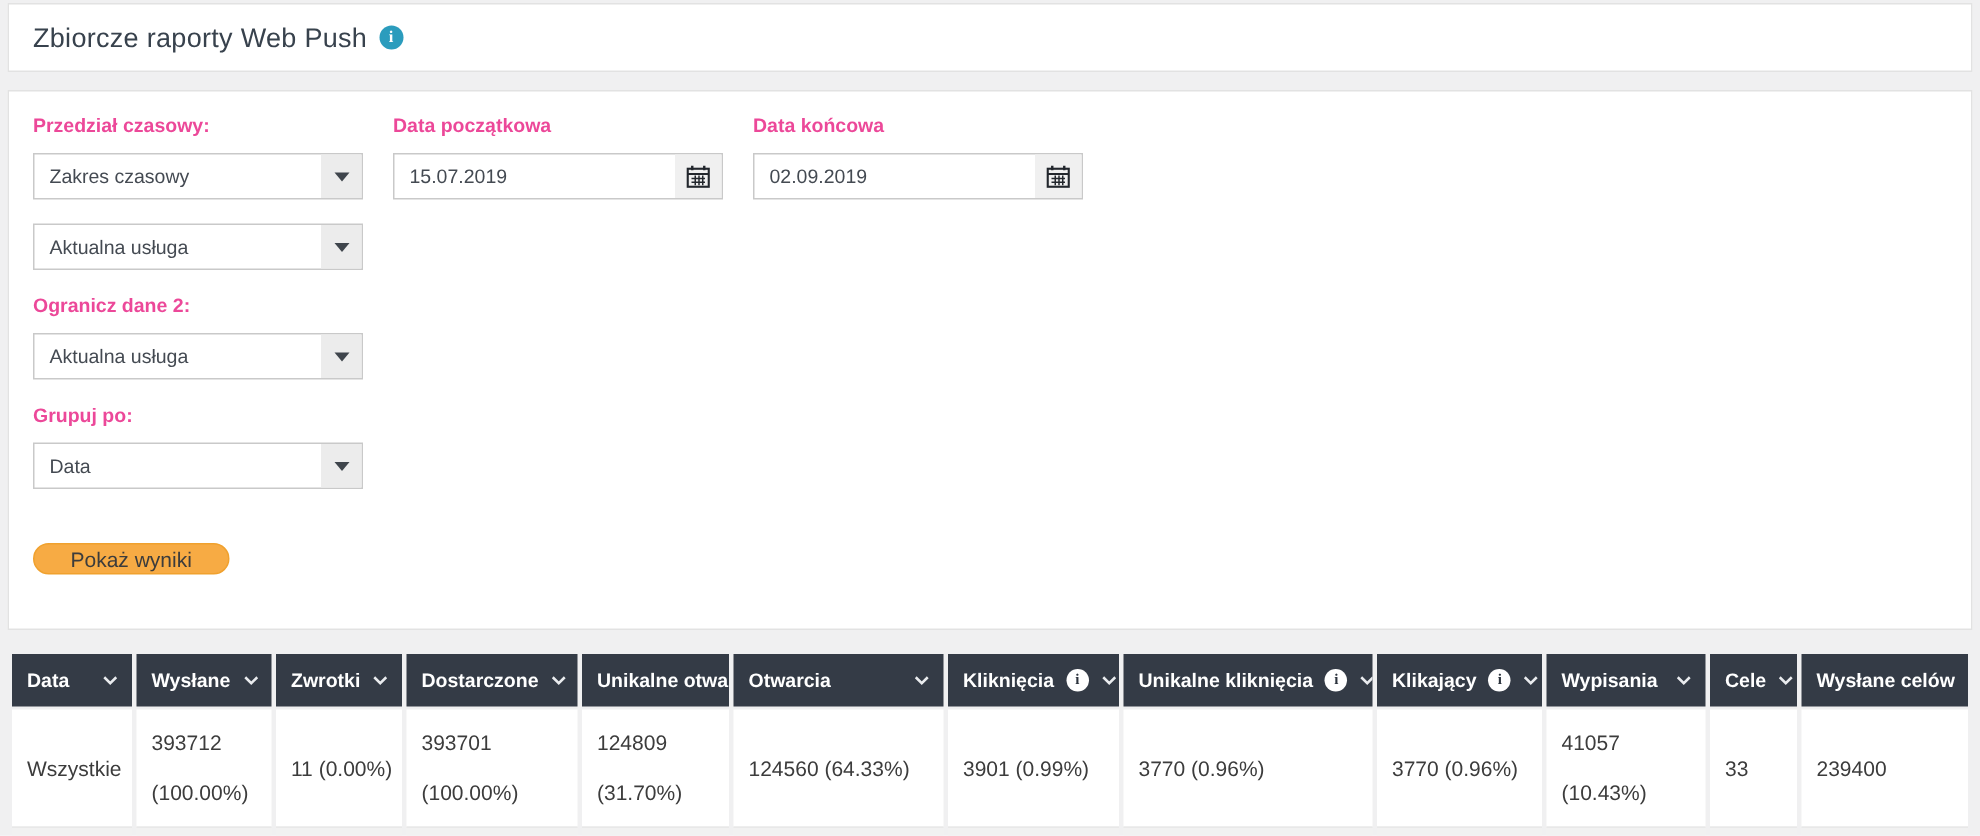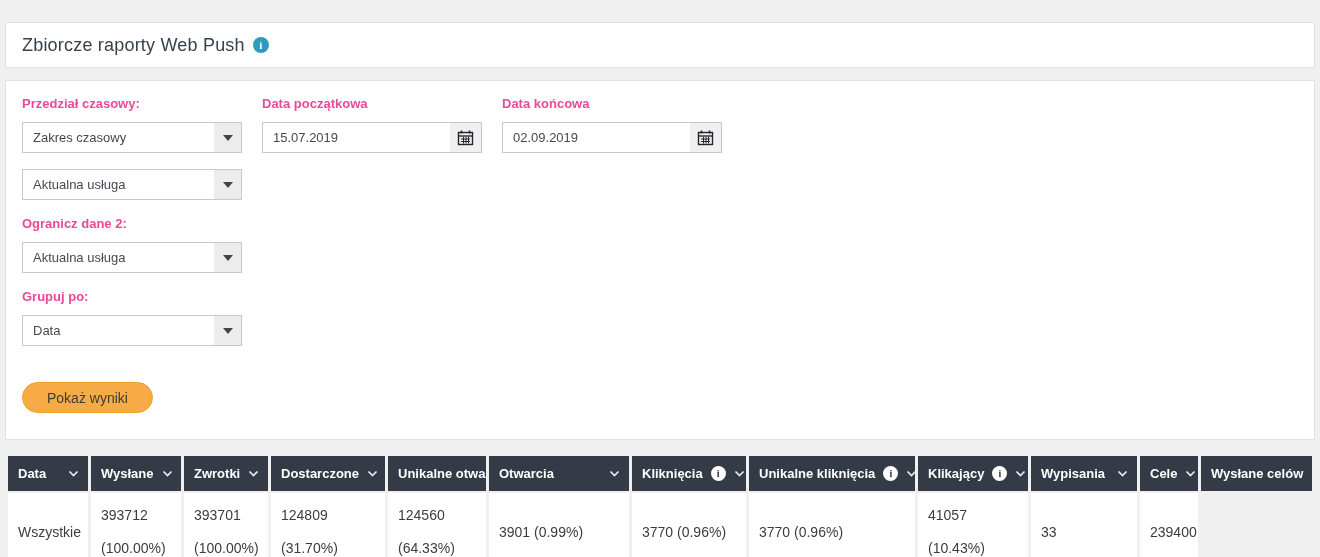--- a/index.html
+++ b/index.html
@@ -7,21 +7,20 @@
     width: 1320px; height: 557px; overflow: hidden;
     background: #f0f0f1;
     font-family: "Liberation Sans", "DejaVu Sans", sans-serif;
     color: #3a434e;
   }
   .page { padding: 2px 5px 0 5px; }
 
   .panel {
     background: #ffffff;
     border: 1px solid #e2e2e2;
-    margin-top: 20px;
   }
 
   
   .title-bar {
     height: 46px;
     display: flex; align-items: center;
     padding: 0 16px;
   }
   .title-bar h1 {
     font-size: 18px; font-weight: 400; color: #38424d;
@@ -74,21 +73,21 @@
     border-top: 6px solid #3f454c;
   }
   .date-icon-box {
     width: 31px; flex: none;
     background: #f0f0f0;
     display: flex; align-items: center; justify-content: center;
   }
 
   .btn-primary {
     margin-top: 20px;
-    height: 31px;
+    height: 21px;
     padding: 0 24px;
     border: 1px solid #f0a12e;
     border-radius: 16px;
     background: #f7ab44;
     color: #3c3c3c;
     font-size: 14px;
     font-family: inherit;
     cursor: pointer;
   }
 
@@ -322,20 +321,23 @@
         </div>
       </div>
     <div class="tbl-row data-row" id="tbl-data" style="grid-template-columns: 80px 90px 84px 114px 98px 140px 114px 166px 110px 106px 58px 111px;">
         <div class="td-cell">
           <span>Wszystkie</span>
         </div>
         <div class="td-cell">
           <span>393712 (100.00%)</span>
         </div>
         <div class="td-cell">
+          <span>11 (0.00%)</span>
+        </div>
+        <div class="td-cell">
           <span>393701 (100.00%)</span>
         </div>
         <div class="td-cell">
           <span>124809 (31.70%)</span>
         </div>
         <div class="td-cell">
           <span>124560 (64.33%)</span>
         </div>
         <div class="td-cell">
           <span>3901 (0.99%)</span>

